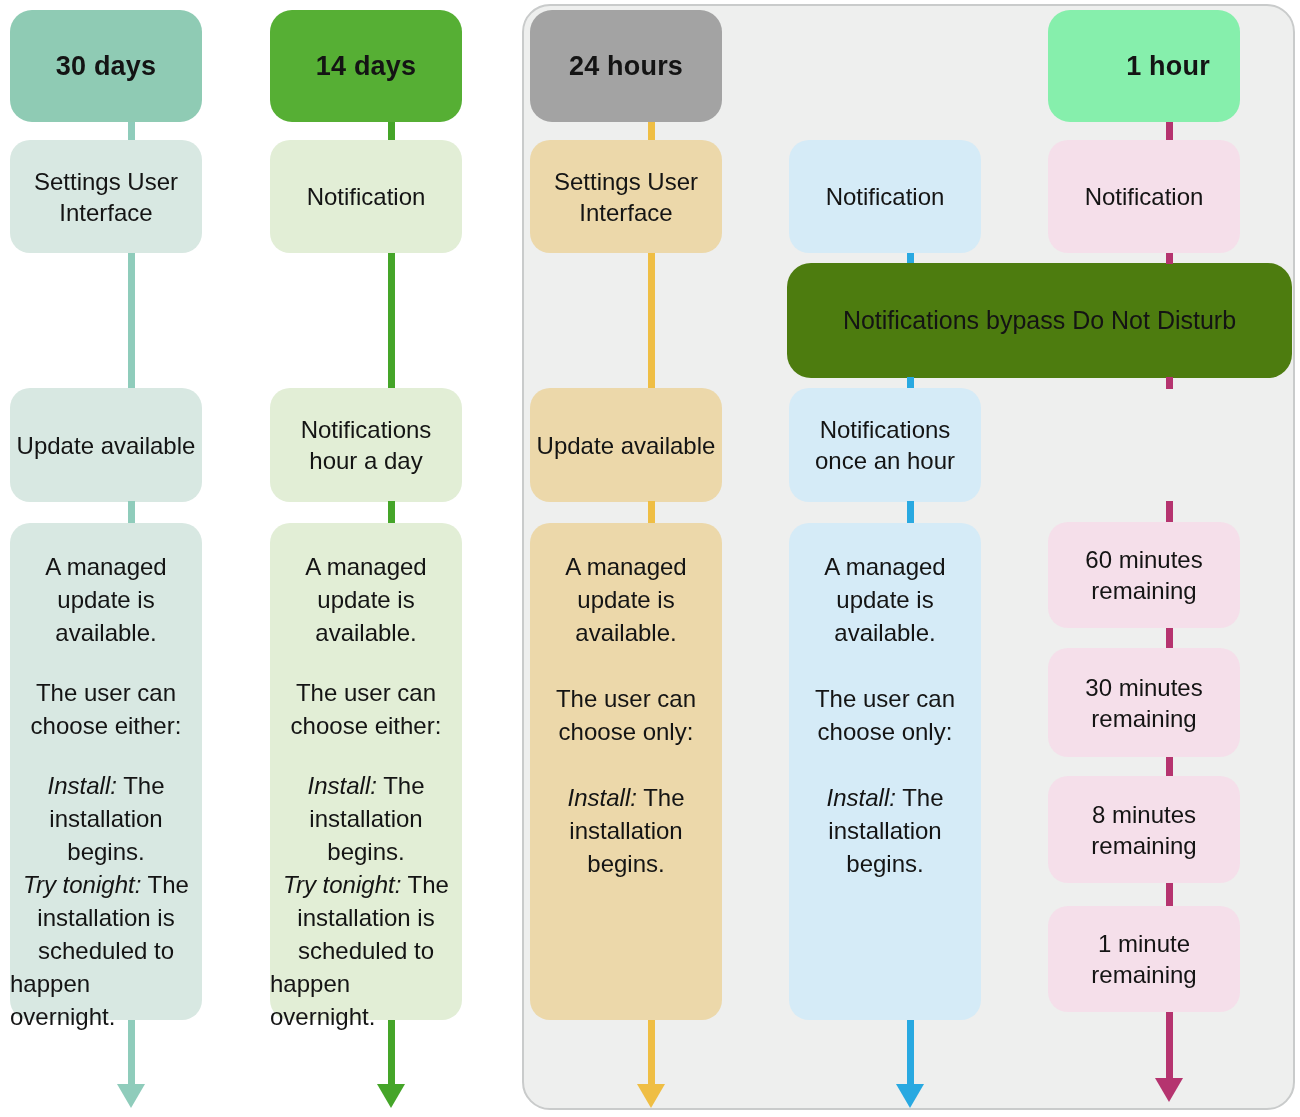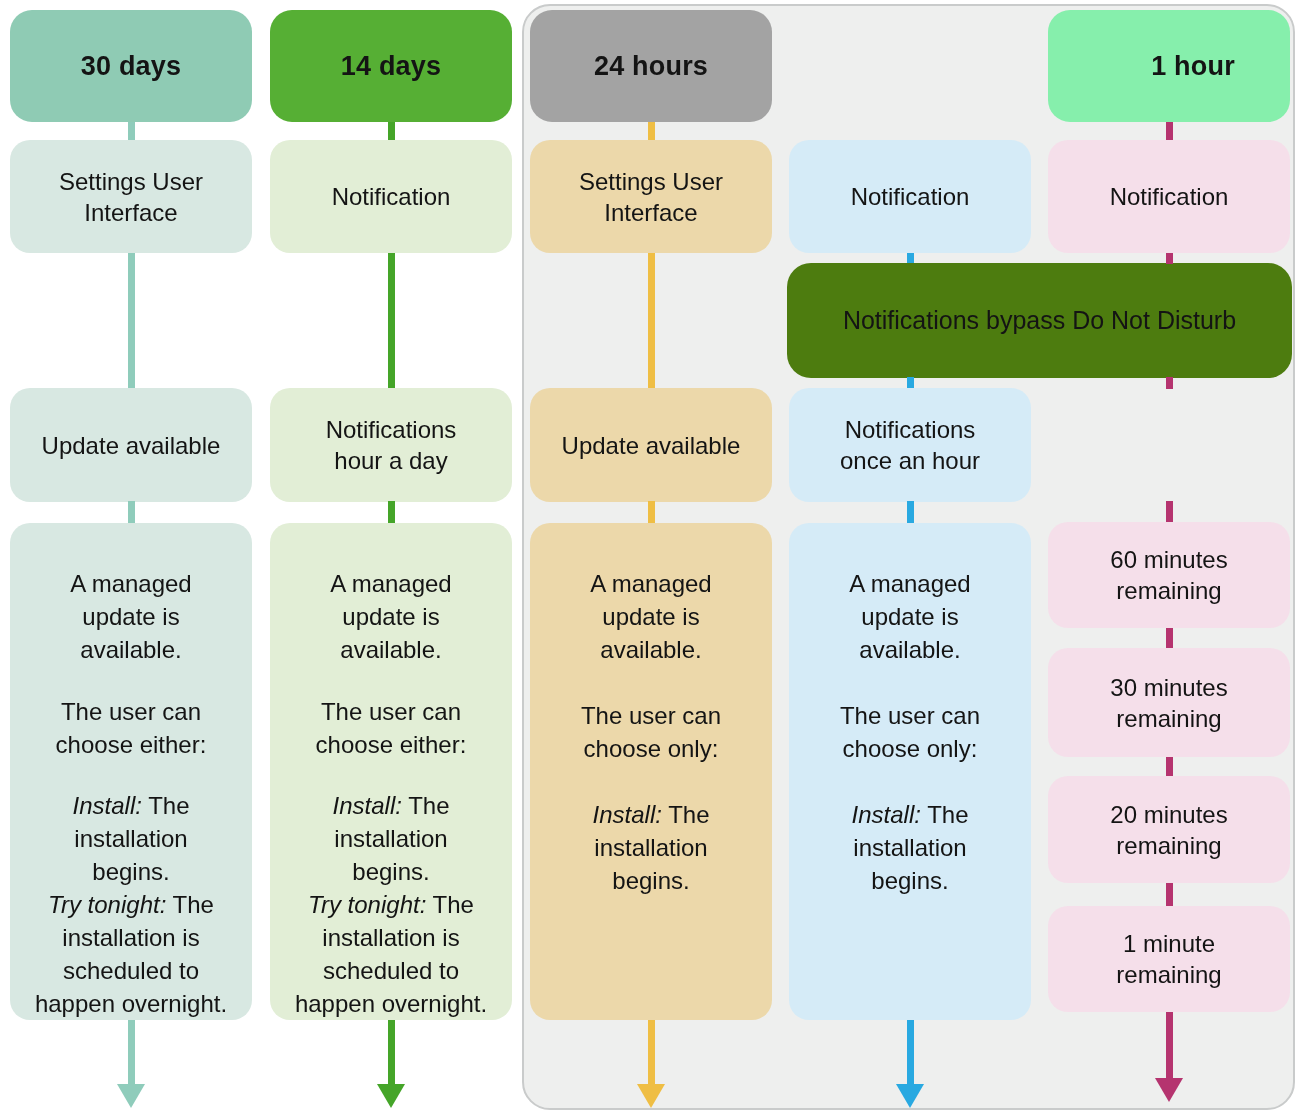--- a/index.html
+++ b/index.html
@@ -1,25 +1,25 @@
 <!DOCTYPE html>
 <html><head>
 <meta charset="utf-8">
 <style>
   html,body { margin:0; padding:0; background:#ffffff; }
   body { font-family:"Liberation Sans", sans-serif; color:#141414; }
   .stage { position:relative; width:1300px; height:1117px; background:#ffffff; overflow:hidden; }
 
   .panel { position:absolute; background:#EEEFEE; border:2px solid #C9CBCB; border-radius:28px; box-sizing:border-box; }
 
-  .box { position:absolute; width:242px; box-sizing:border-box;
+  .box { position:absolute; width:192px; box-sizing:border-box;
          display:flex; flex-direction:column; align-items:center; justify-content:center;
          text-align:left; font-size:24px; line-height:31px; border-radius:20px; }
   .hdr { border-radius:22px; font-size:27px; font-weight:600; letter-spacing:0.2px; }
-  .detail { justify-content:flex-start; padding-top:44px; line-height:33px; }
+  .detail { justify-content:flex-start; padding-top:27px; line-height:33px; }
 
   .banner { position:absolute; left:787px; top:263px; width:505px; height:115px;
             background:#4d7c0f; border-radius:24px; display:flex; align-items:center;
             justify-content:center; text-align:center; font-size:25px; }
 
   .vline { position:absolute; width:7px; }
   .ahead { position:absolute; width:0; height:0;
            border-left:14px solid transparent; border-right:14px solid transparent; }
 
   .bl { display:block; }
@@ -183,21 +183,21 @@
     <span class="bl">60 minutes</span>
     <span class="bl">remaining</span>
   </div>
   <div class="vline l-magenta" style="left:1166px;top:628px;height:20px"></div>
   <div class="box c-pink" style="left:1048px;top:648px;height:109px">
     <span class="bl">30 minutes</span>
     <span class="bl">remaining</span>
   </div>
   <div class="vline l-magenta" style="left:1166px;top:757px;height:19px"></div>
   <div class="box c-pink" style="left:1048px;top:776px;height:107px">
-    <span class="bl">20 minutes</span>
+    <span class="bl">8 minutes</span>
     <span class="bl">remaining</span>
   </div>
   <div class="vline l-magenta" style="left:1166px;top:883px;height:23px"></div>
   <div class="box c-pink" style="left:1048px;top:906px;height:106px">
     <span class="bl">1 minute</span>
     <span class="bl">remaining</span>
   </div>
   <div class="vline l-magenta" style="left:1166px;top:1012px;height:66px"></div>
   <div class="ahead ah-magenta" style="left:1155px;top:1078px"></div>
 

